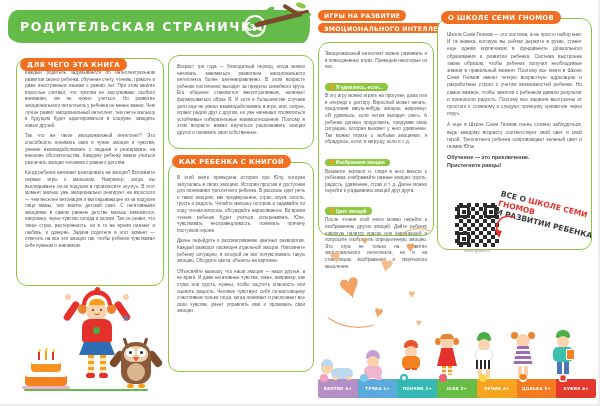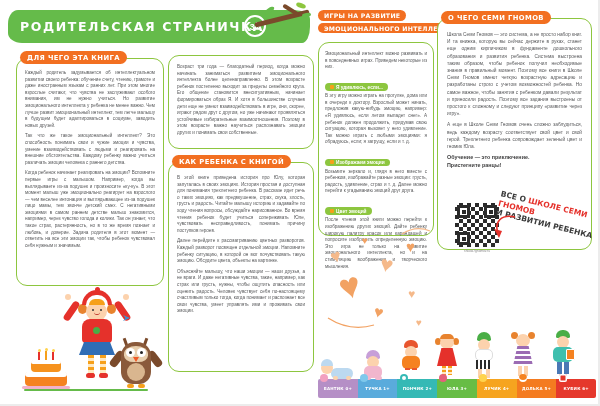--- a/index.html
+++ b/index.html
@@ -66,21 +66,21 @@
     <span class="age-badge">3+</span>
   </div>
   <div class="branch">
     <i style="left:2px;top:14px;width:56px;height:5px;background:#7a4a2b;border-radius:3px;transform:rotate(-14deg)"></i>
     <i style="left:30px;top:6px;width:18px;height:3.5px;background:#7a4a2b;border-radius:2px;transform:rotate(32deg)"></i>
     <i style="left:12px;top:6px;width:11px;height:5px;background:#65bb4a;border-radius:50%;transform:rotate(-35deg)"></i>
     <i style="left:44px;top:1px;width:10px;height:5px;background:#8dc63f;border-radius:50%;transform:rotate(20deg)"></i>
     <i style="left:50px;top:11px;width:9px;height:4px;background:#65bb4a;border-radius:50%;transform:rotate(-10deg)"></i>
   </div>
 
-  <div class="pill" style="left:20px;top:51px">ДЛЯ ЧЕГО ЭТА КНИГА</div>
+  <div class="pill" style="left:20px;top:58px">ДЛЯ ЧЕГО ЭТА КНИГА</div>
   <div class="gbox" style="left:16px;top:58px;width:148px;height:228px;padding:11px 8px 5px">
     <p>Каждый родитель задумывается об интеллектуальном развитии своего ребенка: обучение счету, чтению, грамоте и даже иностранным языкам с ранних лет. При этом многие взрослые считают, что чувства не заслуживают особого внимания, им не нужно учиться. Но развитие эмоционального интеллекта у ребенка не менее важно. Чем лучше развит эмоциональный интеллект, тем легче малышу в будущем будет адаптироваться в социуме, заводить новых друзей.</p>
     <p>Так что же такое эмоциональный интеллект? Это способность понимать свои и чужие эмоции и чувства, умение взаимодействовать с людьми и реагировать на внешние обстоятельства. Каждому ребенку важно учиться различать эмоции человека с раннего детства.</p>
     <p>Когда ребенок начинает реагировать на эмоции? Вспомните первые игры с малышом. Например, когда вы выглядываете из-за подушек и произносите «ку-ку». В этот момент малыш уже эмоционально реагирует на взрослого — чем веселее интонация и выглядывающее из-за подушек лицо мамы, тем звонче детский смех. С негативными эмоциями в самом раннем детстве малыш знакомится, например, через чувство голода и колики. Так он узнает, что такое страх, растерянность, но в то же время познает и любовь, и доверие. Задача родителя в этот момент — ответить на все эти эмоции так, чтобы ребенок чувствовал себя нужным и значимым.</p>
   </div>
 
   <div class="art" style="position:absolute;left:22px;top:348px;width:48px;height:42px">
     <i style="left:0;top:38px;width:48px;height:3px;background:#f2b1cb;border-radius:2px"></i>
     <i style="left:3px;top:24px;width:42px;height:14px;background:#f58220;border-radius:4px"></i>
     <i style="left:3px;top:24px;width:42px;height:5px;background:#fff;border-radius:4px 4px 6px 6px"></i>
@@ -167,21 +167,21 @@
     <text x="84" y="32" font-size="15" fill="#f2a263">♥</text>
     <text x="8" y="42" font-size="18" fill="#f5b98a" transform="rotate(-18 15 35)">♥</text>
     <text x="52" y="98" font-size="16" fill="#f2a263" transform="rotate(14 58 92)">♥</text>
     <text x="86" y="78" font-size="12" fill="#f5b98a">♥</text>
     <text x="40" y="24" font-size="10" fill="#f2a263">♥</text>
     <text x="94" y="106" font-size="10" fill="#f5b98a">♥</text>
     <path d="M6,98 q22,14 46,7" stroke="#f2a263" stroke-width="1.2" fill="none"></path>
     <path d="M80,14 q14,-9 28,-3" stroke="#f5b98a" stroke-width="1.2" fill="none"></path>
   </svg>
 
-  <div class="pill" style="left:441px;top:11px">О ЧЕГО СЕМИ ГНОМОВ</div>
+  <div class="pill" style="left:441px;top:11px">О ШКОЛЕ СЕМИ ГНОМОВ</div>
   <div class="gbox" style="left:437px;top:18px;width:155px;height:232px;padding:12px 9px 4px">
     <p style="font-size:4.8px;line-height:7.2px">Школа Семи Гномов — это система, а не просто набор книг. И та книжка, которую вы сейчас держите в руках, станет еще одним кирпичиком в фундаменте дошкольного образования и развития ребенка. Система выстроена таким образом, чтобы ребенок получил необходимые знания в правильный момент. Поэтому все книги в Школе Семи Гномов имеют четкую возрастную адресацию и разработаны строго с учетом возможностей ребенка. Но самое важное, чтобы занятия с ребенком давали результат и приносили радость. Поэтому все задания выстроены от простого к сложному и следуют принципу «развитие через игру».</p>
     <p style="font-size:4.8px;line-height:7.2px">А еще в Школе Семи Гномов очень сложно заблудиться, ведь каждому возрасту соответствует свой цвет и свой герой. Трехлетнего ребенка сопровождает зеленый цвет и гномик Юла.</p>
     <div class="cta"><span>Обучение — это приключение.</span><br>
     <span>Пристегните ранцы!</span></div>
   </div>
 
   <div class="qr">
     <i style="left:2px;top:2px"></i>
       <i style="right:2px;top:2px"></i>

